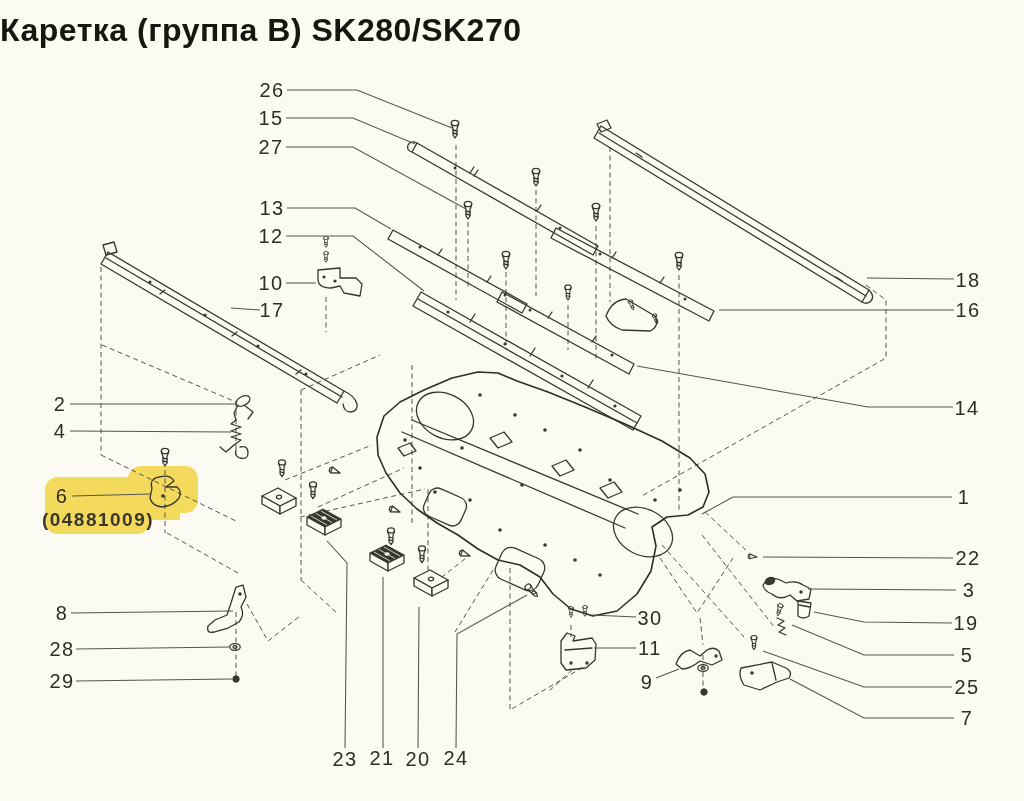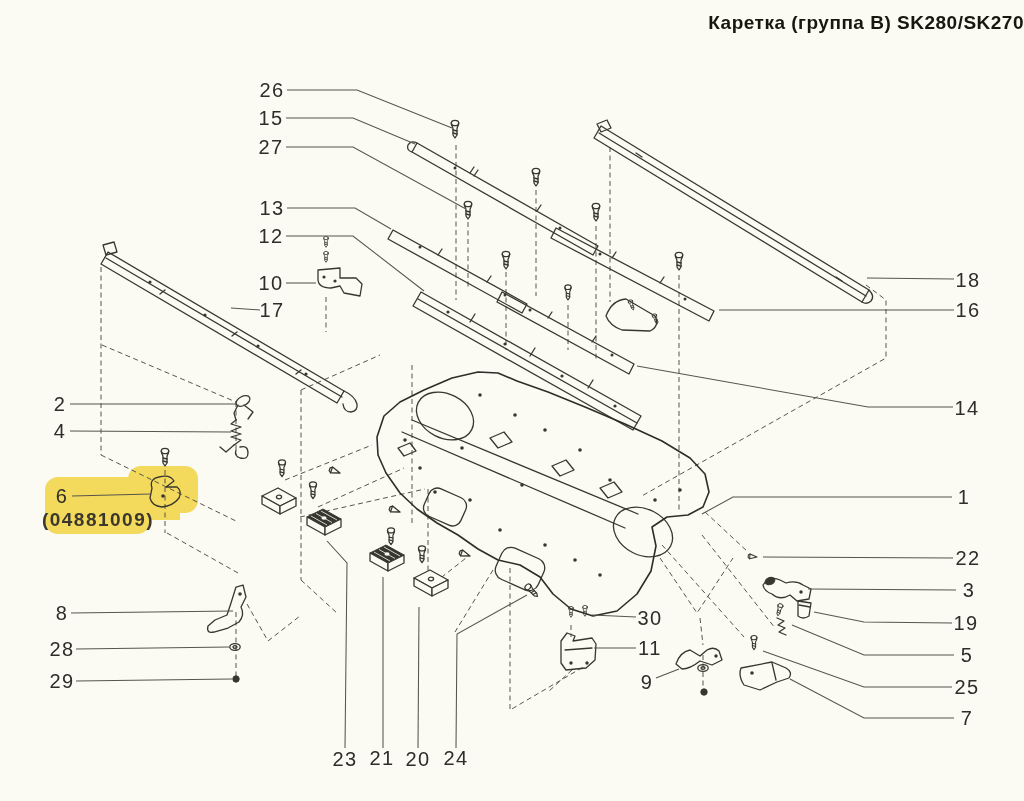--- a/index.html
+++ b/index.html
@@ -3,21 +3,21 @@
 <meta charset="utf-8">
 <style>
   html,body{margin:0;padding:0;}
   #stage{
     position:relative;width:1024px;height:801px;
     background:#fbfaf3;overflow:hidden;
     font-family:"Liberation Sans",sans-serif;
   }
   #page-title{
     position:absolute;top:12px;left:0;width:100%;
-    text-align:right;font-size:19px;font-weight:bold;color:#17160f;
+    text-align:left;font-size:32px;font-weight:bold;color:#17160f;
     letter-spacing:0.5px;
   }
   svg{position:absolute;left:0;top:0;}
   .part{stroke:#38372f;stroke-width:1.3;fill:none;stroke-linejoin:round;stroke-linecap:round;}
   .partbold{stroke:#2e2d26;stroke-width:1.6;fill:none;stroke-linejoin:round;}
   .dash{stroke:#57554d;stroke-width:1;fill:none;stroke-dasharray:5 3.5;}
   .leader{stroke:#57554d;stroke-width:1.05;fill:none;}
   .dot{fill:#38372f;stroke:none;}
   .darkfill{fill:#38372f;stroke:#38372f;stroke-width:1;}
   .bgfill{fill:#fbfaf3;}

